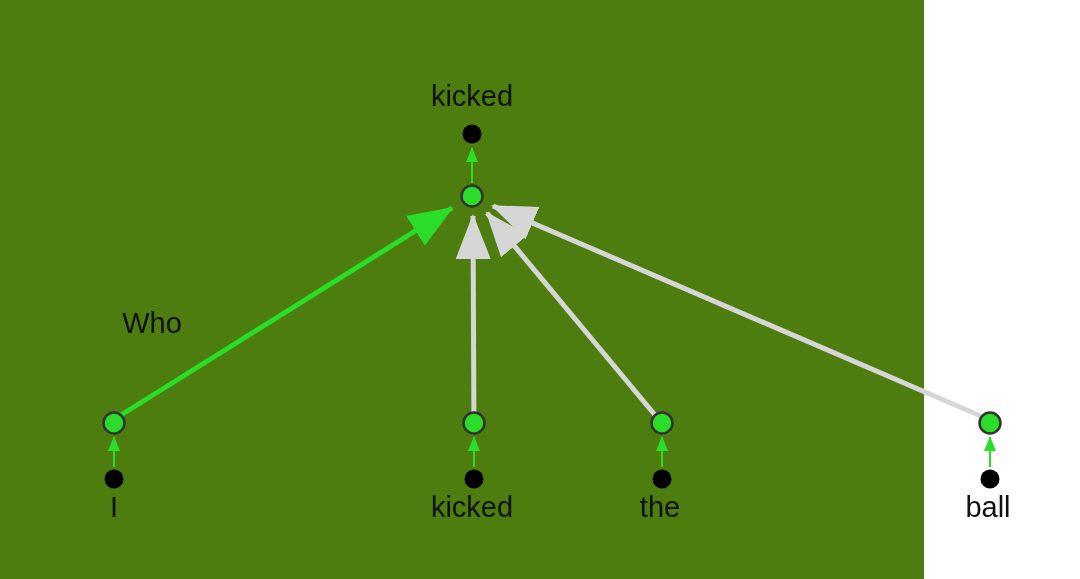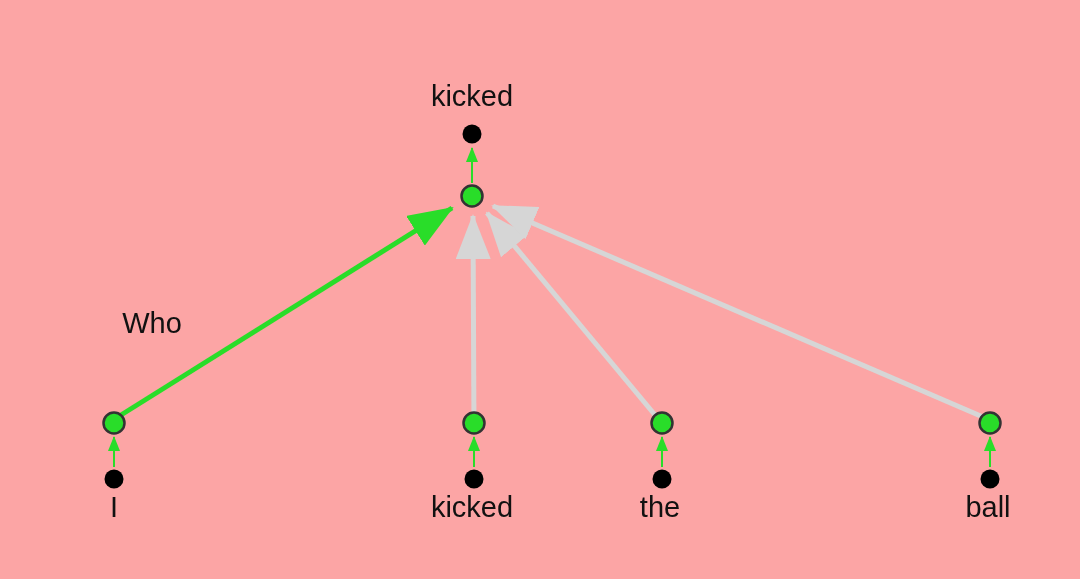--- a/index.html
+++ b/index.html
@@ -5,23 +5,23 @@
   html, body {
     margin: 0;
     padding: 0;
     background: #ffffff;
     width: 1080px;
     height: 579px;
     overflow: hidden;
   }
   .stage {
     position: relative;
-    width: 1080px;
+    width: 924px;
     height: 579px;
-    background: #fca5a5;
+    background: #4d7c0f;
   }
   svg { display: block; }
   .word-label {
     font-family: "Liberation Sans", sans-serif;
     font-size: 29px;
     fill: #111111;
   }
   .edge-label {
     font-family: "Liberation Sans", sans-serif;
     font-size: 29px;

